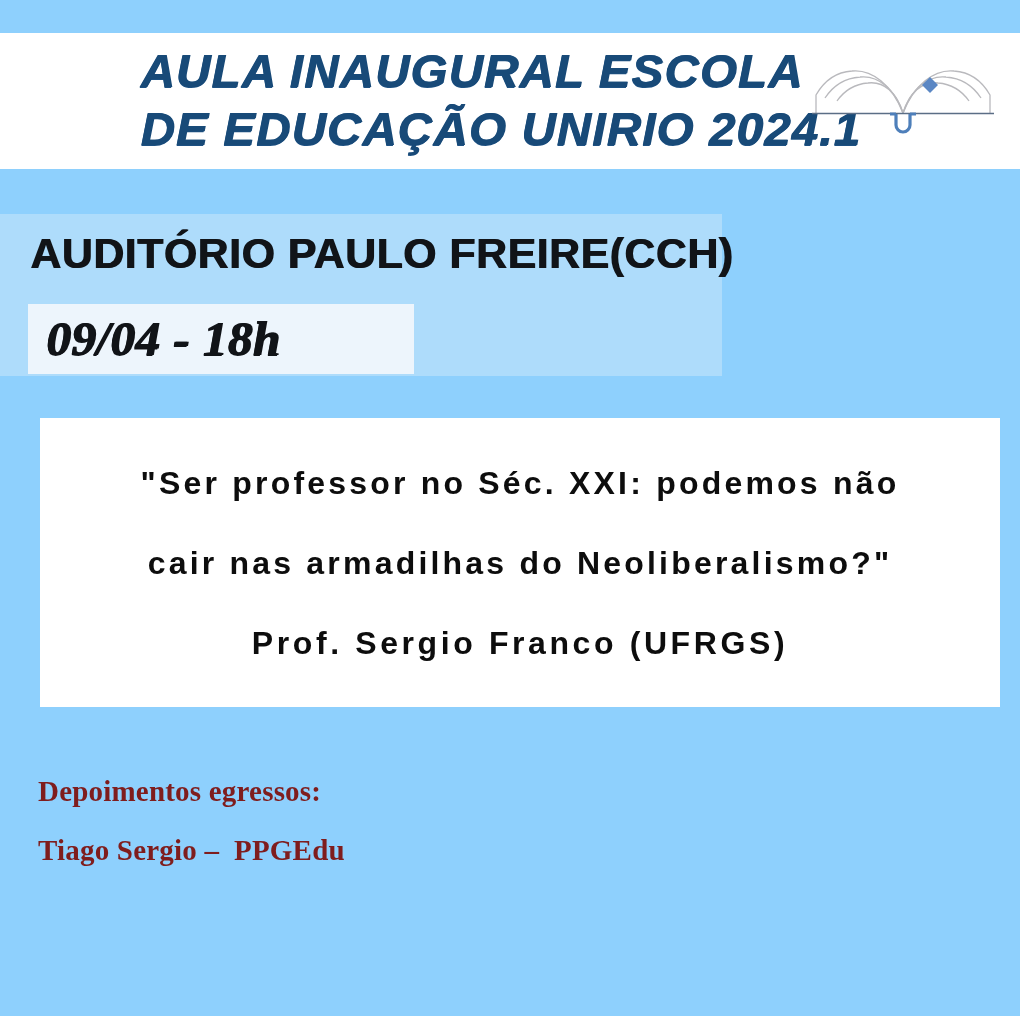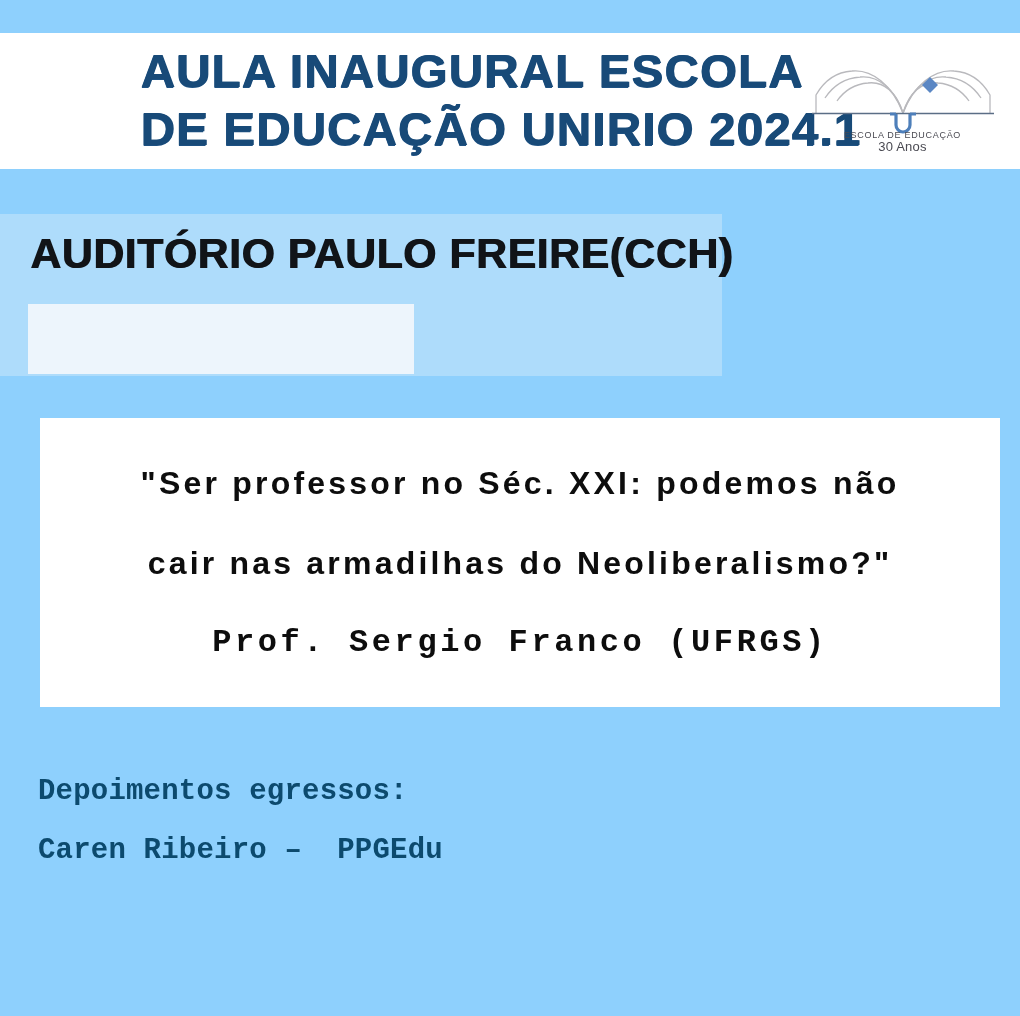--- a/index.html
+++ b/index.html
@@ -61,20 +61,21 @@
     font-size: 15px;
     letter-spacing: 0.6px;
   }
 
   .title-block {
     position: absolute;
     left: 150px;
     top: 42px;
     width: 640px;
     text-align: center;
+    font-style: italic;
   }
   .title-line {
     color: #184a78;
     font-family: "Liberation Sans Narrow", "Liberation Sans", sans-serif;
     font-weight: bold;
     font-size: 46px;
     line-height: 58px;
     letter-spacing: 1.2px;
     transform: scaleX(1.03);
     transform-origin: center;
@@ -172,33 +173,32 @@
     font-family: "Liberation Sans Narrow", "Liberation Sans", sans-serif;
     font-weight: bold;
     font-size: 32px;
     line-height: 80px;
     letter-spacing: 3.2px;
     text-align: center;
     white-space: nowrap;
   }
   .quote-line.speaker {
     letter-spacing: 3.6px;
-    font-family: Liberation Mono, monospace;
   }
 
   
   .footer-list {
     position: absolute;
     left: 38px;
     top: 762px;
     width: 940px;
   }
   .footer-line {
-    color: #0c4a6e;
-    font-family: Liberation Mono, monospace;
+    color: #7f1d1d;
+    font-family: Liberation Serif, serif;
     font-weight: bold;
     font-size: 29px;
     line-height: 59px;
     letter-spacing: 0.2px;
     white-space: pre;
   }
 </style>
 </head>
 <body>
 
@@ -220,34 +220,31 @@
         <path d="M103,58 C97,38 84,26 68,28 C55,29 44,36 37,46"></path>
         <path d="M103,58 C114,30 134,14 154,16 C170,17 182,26 190,40 L190,58"></path>
         <path d="M103,58 C111,34 128,20 146,22 C161,23 173,31 181,43"></path>
         <path d="M103,58 C109,38 122,26 138,28 C151,29 162,36 169,46"></path>
       </g>
       <line x1="12" y1="58.5" x2="194" y2="58.5" stroke="#5b6e86" stroke-width="1.6"></line>
       <polygon points="122,30 130,22 138,30 130,38" fill="#5b87c4"></polygon>
       <path d="M96,59 L96,70 A7,7 0 0 0 110,70 L110,59" fill="none" stroke="#4e7fba" stroke-width="3.2"></path>
       <path d="M96,59 L90,59 M110,59 L116,59" stroke="#4e7fba" stroke-width="3.2"></path>
     </svg>
-    <div class="ee-caption">
-      <span>ESCOLA DE EDUCAÇÃO</span>
-      <span class="anos">30 Anos</span>
-    </div>
   </div>
 
   <div class="location-band"></div>
   <div class="location-text">AUDITÓRIO PAULO FREIRE(CCH)</div>
   <div class="date-box"></div>
+  <div class="date-text">09/04 - 18h</div>
 
   <div class="quote-box">
     <div class="quote-line">"Ser professor no Séc. XXI: podemos não</div>
     <div class="quote-line">cair nas armadilhas do Neoliberalismo?"</div>
     <div class="quote-line speaker">Prof. Sergio Franco (UFRGS)</div>
   </div>
 
   <div class="footer-list">
     <div class="footer-line">Depoimentos egressos:</div>
-    <div class="footer-line">Caren Ribeiro –  PPGEdu</div>
+    <div class="footer-line">Tiago Sergio –  PPGEdu</div>
   </div>
 
 </div>
 
 </body></html>

